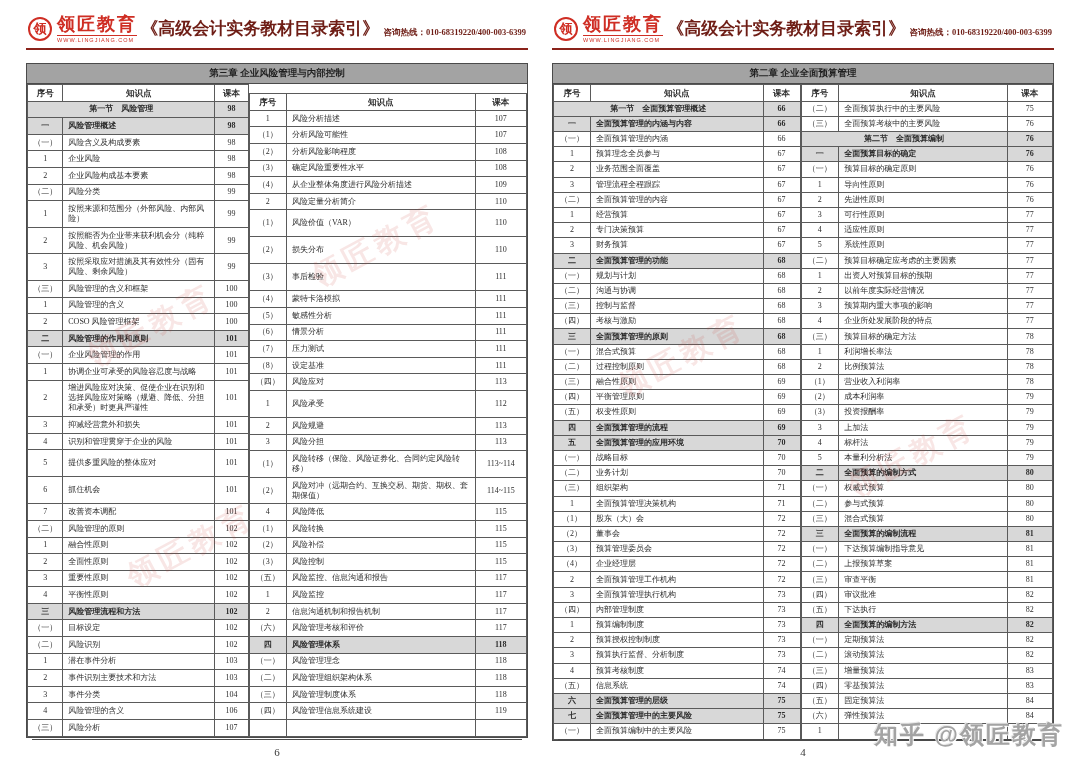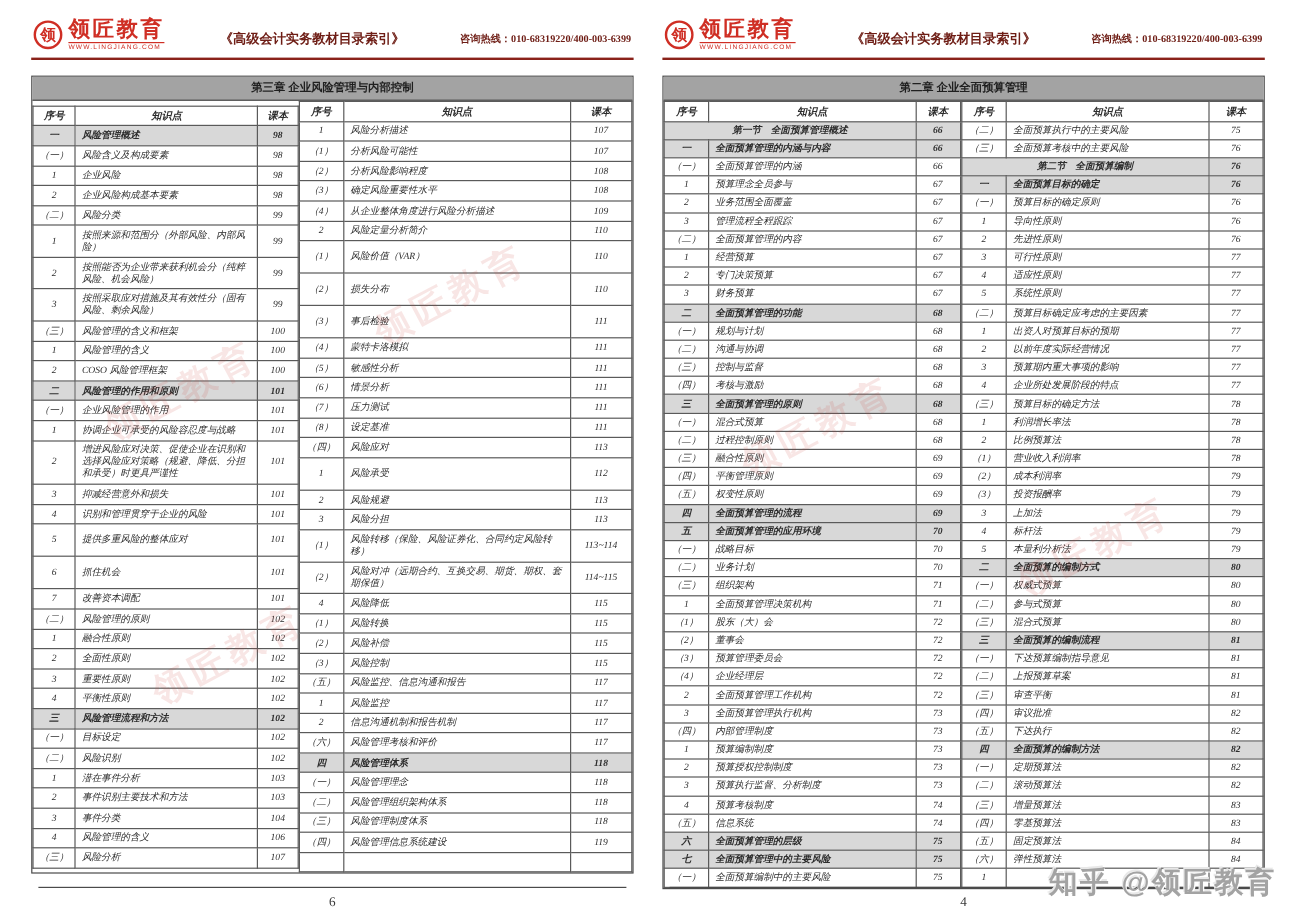--- a/index.html
+++ b/index.html
@@ -22,30 +22,30 @@
     width:24px; height:24px; border:2px solid #cf2e24; border-radius:50%;
     color:#cf2e24; font-weight:bold; font-size:13px; line-height:20px;
     text-align:center; background:#fff; flex:0 0 auto;
   }
   .logo-txt-wrap{ display:flex; flex-direction:column; line-height:1; }
   .logo-text{ color:#cf2e24; font-size:18px; font-weight:bold; letter-spacing:2px;
     font-family:"Liberation Sans","DejaVu Sans",sans-serif;}
   .logo-url{ color:#cf2e24; font-size:5.5px; letter-spacing:1px; margin-top:2px;
     border-top:1.5px solid #cf2e24; padding-top:1.5px;
     font-family:"Liberation Sans","DejaVu Sans",sans-serif;}
-  .doc-title{ color:#6e1d15; font-size:11px; font-weight:bold; padding-bottom:3px; }
+  .doc-title{ color:#6e1d15; font-size:17px; font-weight:bold; padding-bottom:3px; }
   .hotline{ color:#6e1d15; font-size:8.5px; font-weight:bold; padding-bottom:4px; }
 
   
   .toc-table{ border:1px solid #4a4a4a; margin-top:13px; }
   .chapter-row{
     background:#a3a3a3; border-bottom:1px solid #4a4a4a; text-align:center;
     font-weight:bold; font-size:9.5px; color:#1f1f1f; padding:3px 0;
   }
-  .groups{ display:flex; align-items:center;font-style:italic; }
+  .groups{ display:flex; align-items:flex-end; }
   table.group{ border-collapse:collapse; table-layout:fixed; }
   .g-l0{ width:44.3%; } .g-r0{ width:55.7%; }
   .g-l1{ width:49.5%; } .g-r1{ width:50.5%; }
   .group th, .group td{
     border:1px solid #5a5a5a; font-size:8px; color:#2d2d2d;
     line-height:1.25; overflow:hidden;
   }
   .group th{ font-weight:bold; text-align:center; padding:2.5px 1px; background:#fff; font-size:8.5px;}
   .pg0 .group td{ padding:2.8px 1px; }
   .pg1 .group td{ padding:2.1px 1px; }
@@ -101,20 +101,24 @@
             <col style="width:15%">
           </colgroup>
         <thead>
             <tr>
           <th>序号</th>
           <th>知识点</th>
           <th>课本</th>
         </tr>
           </thead>
         <tbody>
+            <tr class="r-sec">
+              <td class="c-sec" colspan="2">第一节　风险管理</td>
+              <td class="c-p">98</td>
+            </tr>
             <tr class="r-head">
               <td class="c-s">一</td>
               <td class="c-t">风险管理概述</td>
               <td class="c-p">98</td>
             </tr>
             <tr>
               <td class="c-s">（一）</td>
               <td class="c-t">风险含义及构成要素</td>
               <td class="c-p">98</td>
             </tr>

